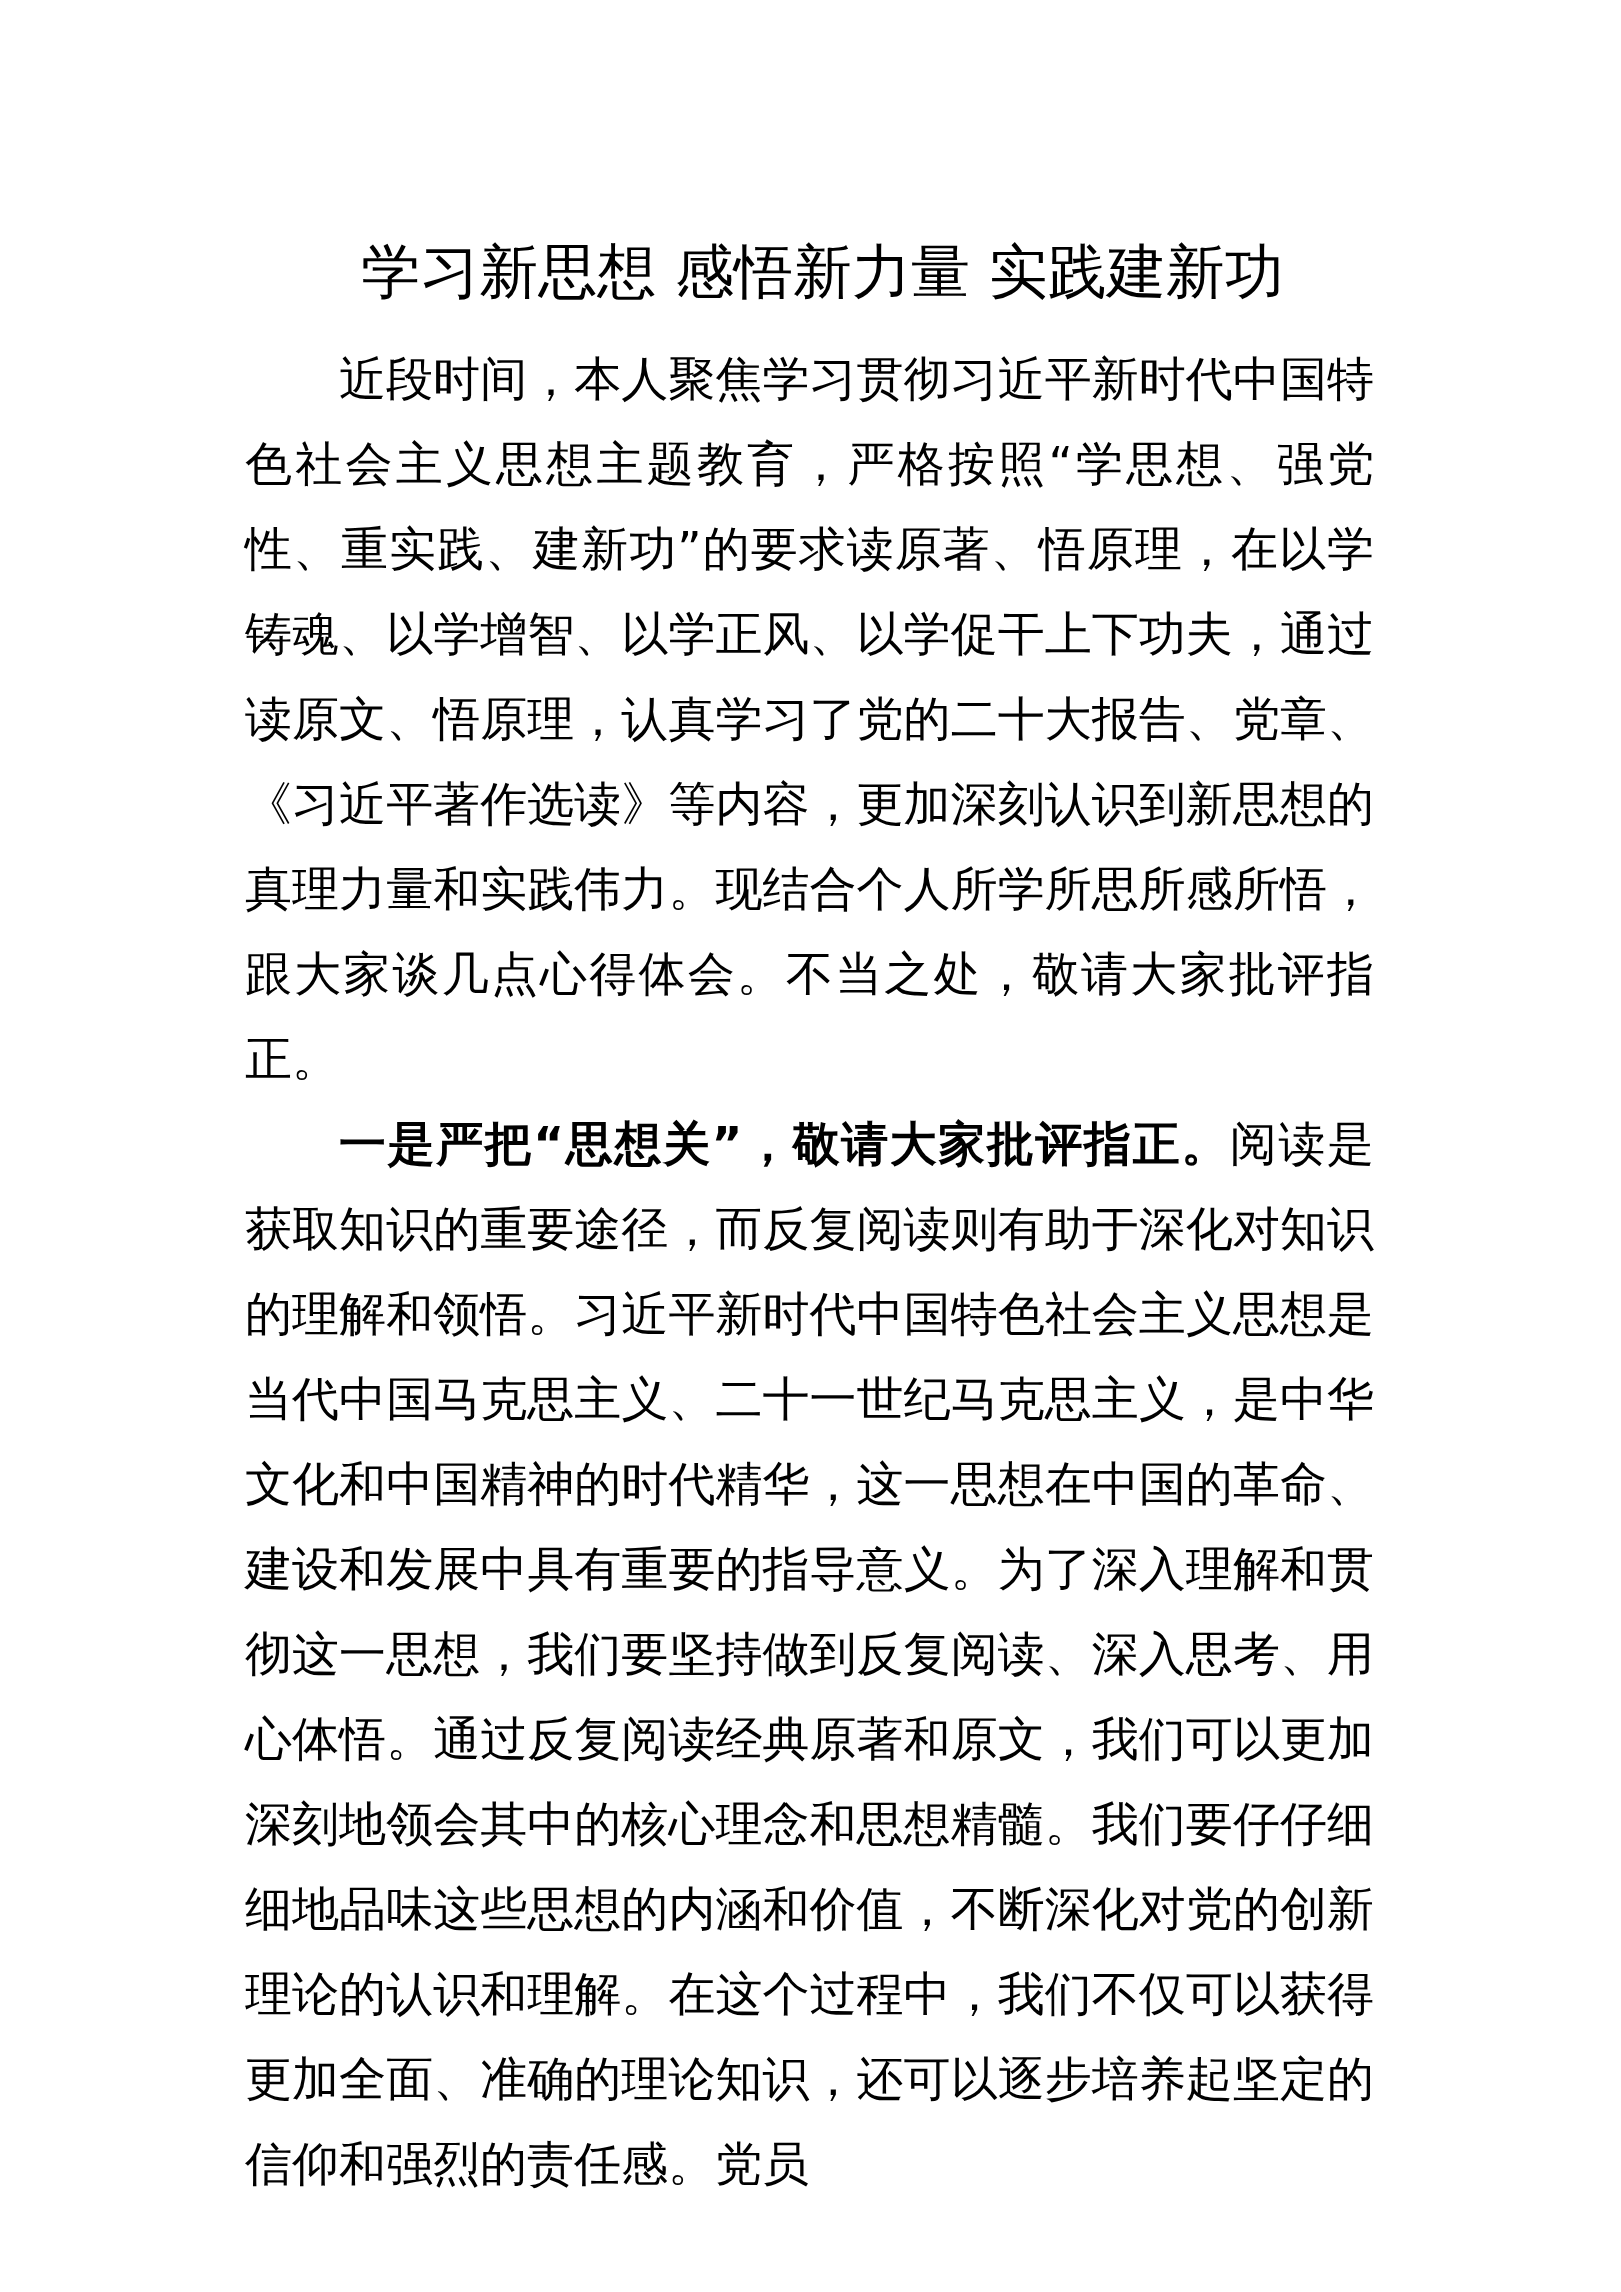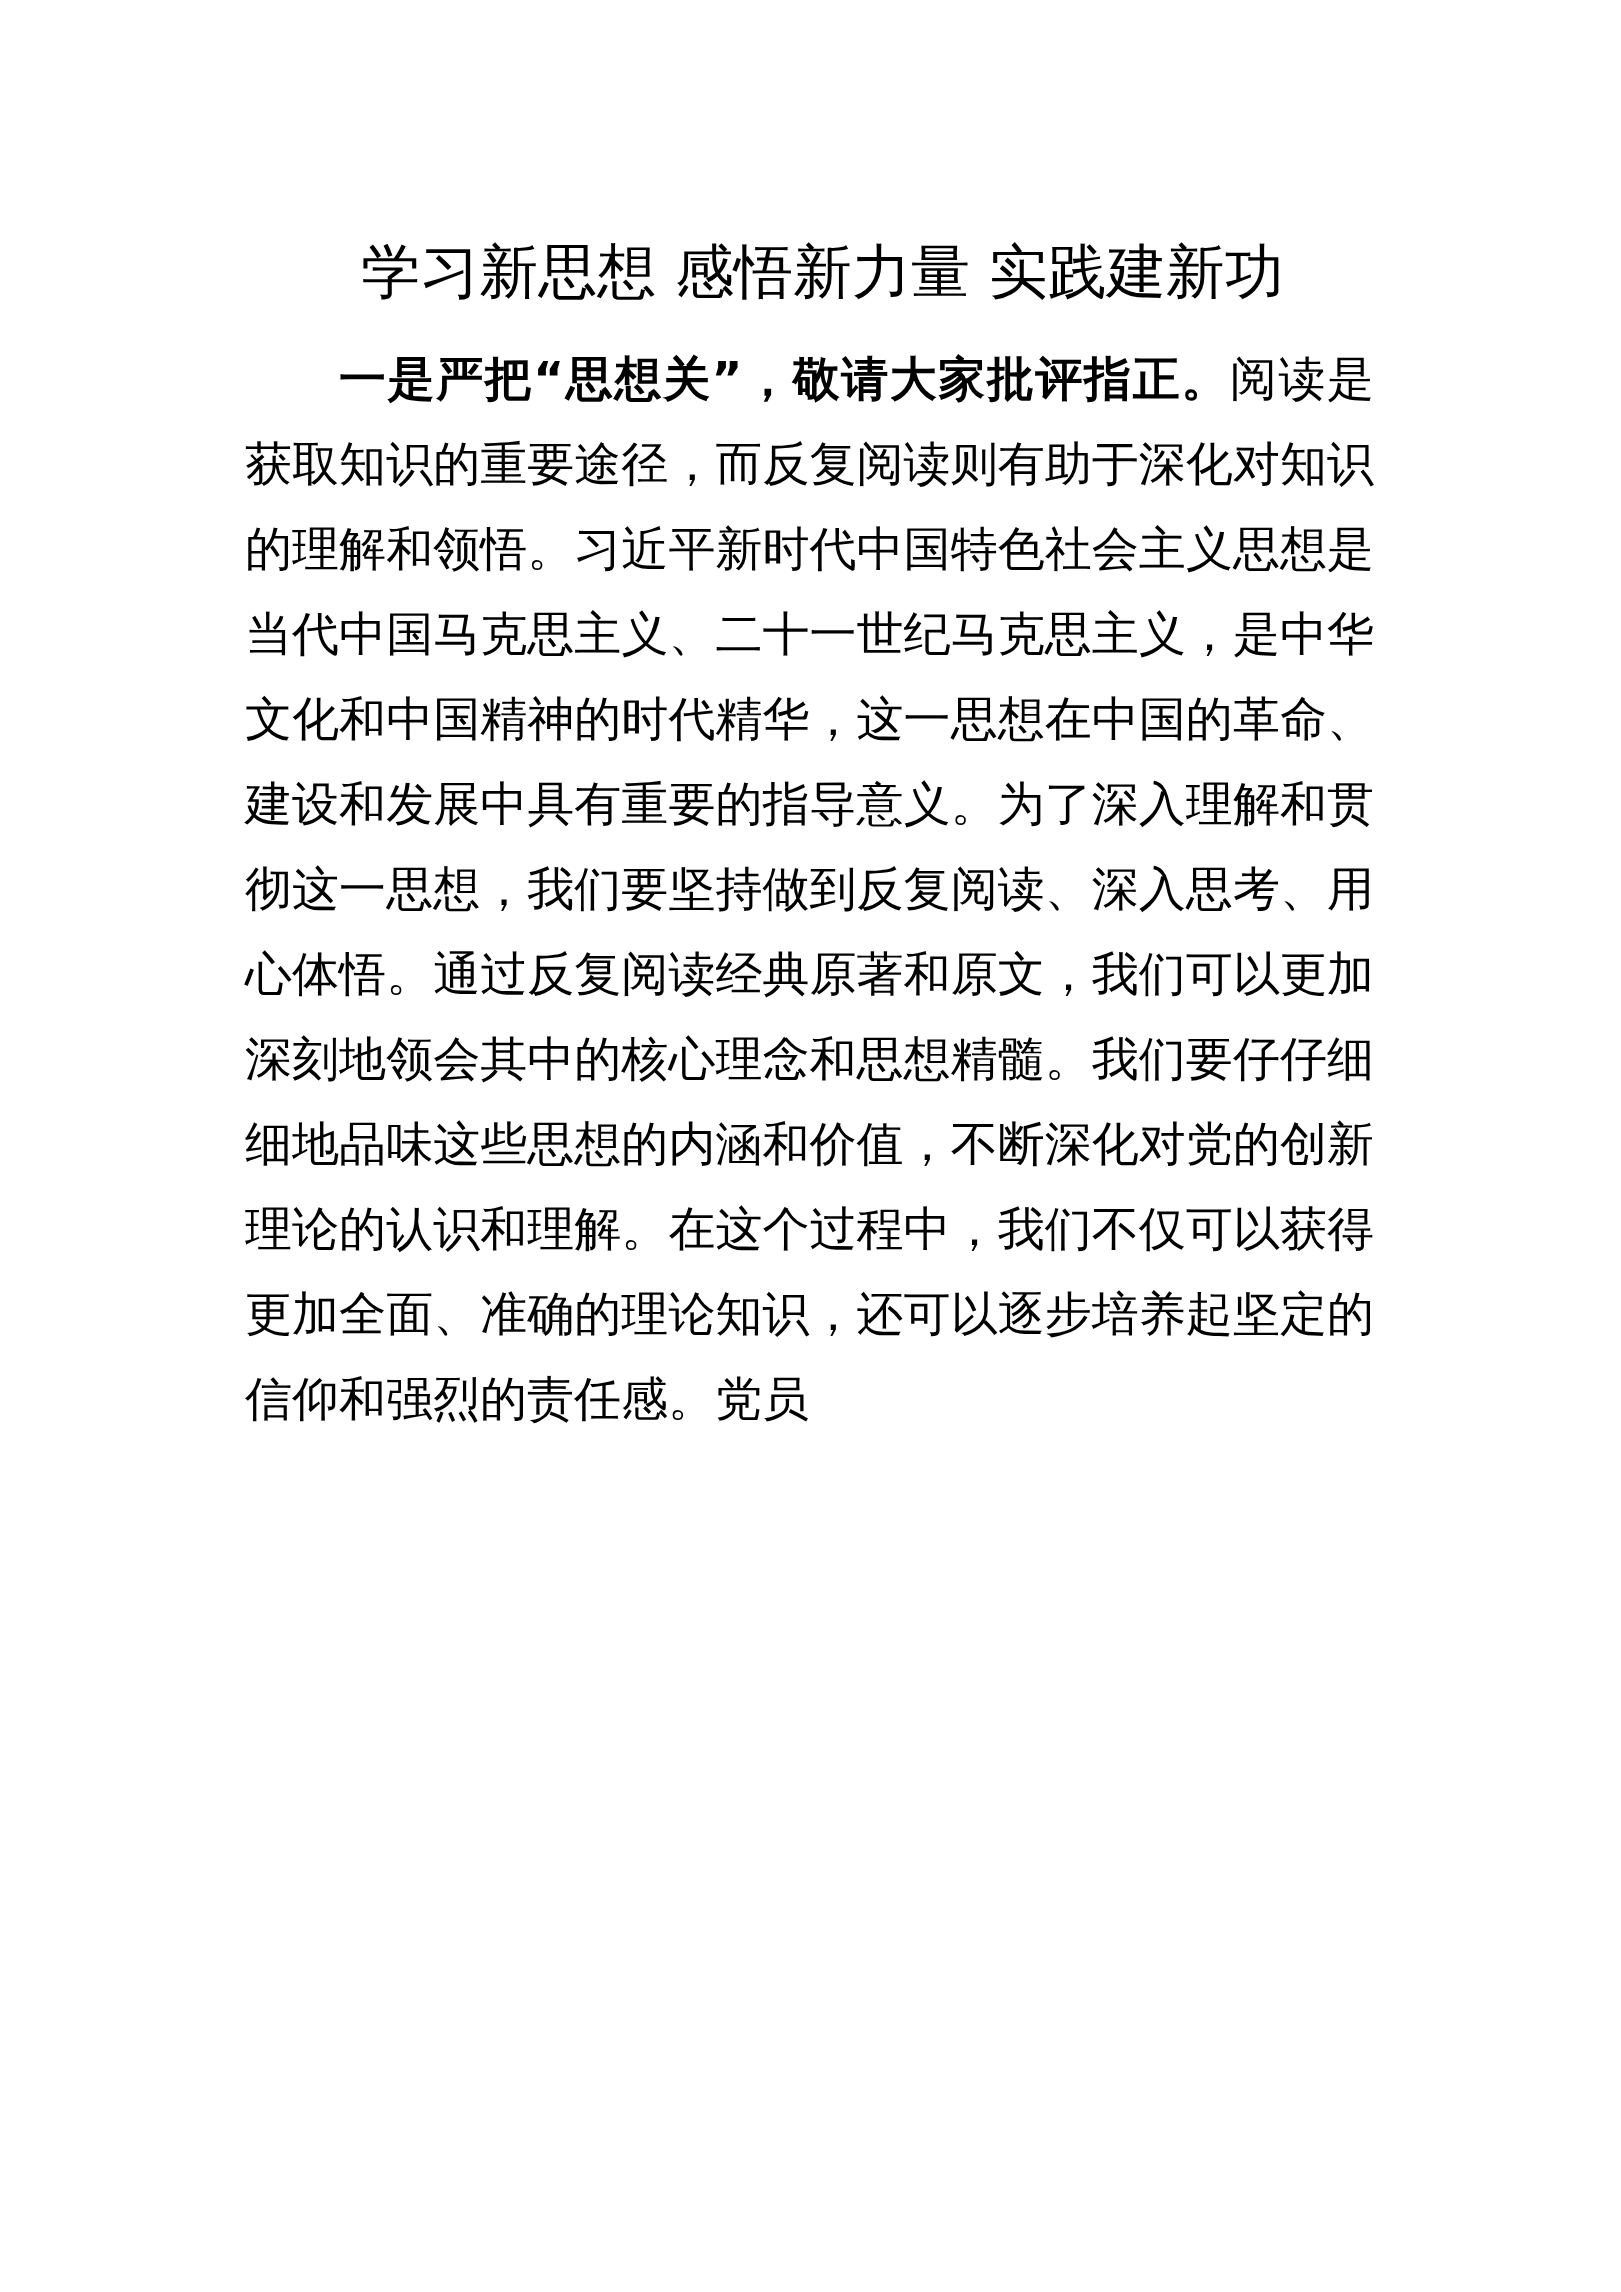--- a/index.html
+++ b/index.html
@@ -18,16 +18,17 @@
     }
     .para { margin: 0; text-indent: 94px; text-align: justify; text-align-last: left; word-break: break-all; }
     .lead { font-weight: bold; }
   </style>
 </head>
 <body>
 
 <div class="page">
   <h1 class="title">学习新思想 感悟新力量 实践建新功</h1>
   <div class="body">
+    <p class="para"><span class="lead"></span><span>近段时间，本人聚焦学习贯彻习近平新时代中国特色社会主义思想主题教育，严格按照“学思想、强党性、重实践、建新功”的要求读原著、悟原理，在以学铸魂、以学增智、以学正风、以学促干上下功夫，通过读原文、悟原理，认真学习了党的二十大报告、党章、《习近平著作选读》等内容，更加深刻认识到新思想的真理力量和实践伟力。现结合个人所学所思所感所悟，跟大家谈几点心得体会。不当之处，敬请大家批评指正。</span></p>
     <p class="para"><span class="lead">一是严把“思想关”，敬请大家批评指正。</span><span>阅读是获取知识的重要途径，而反复阅读则有助于深化对知识的理解和领悟。习近平新时代中国特色社会主义思想是当代中国马克思主义、二十一世纪马克思主义，是中华文化和中国精神的时代精华，这一思想在中国的革命、建设和发展中具有重要的指导意义。为了深入理解和贯彻这一思想，我们要坚持做到反复阅读、深入思考、用心体悟。通过反复阅读经典原著和原文，我们可以更加深刻地领会其中的核心理念和思想精髓。我们要仔仔细细地品味这些思想的内涵和价值，不断深化对党的创新理论的认识和理解。在这个过程中，我们不仅可以获得更加全面、准确的理论知识，还可以逐步培养起坚定的信仰和强烈的责任感。党员</span></p>
   </div>
 </div>
 
 
 </body></html>

